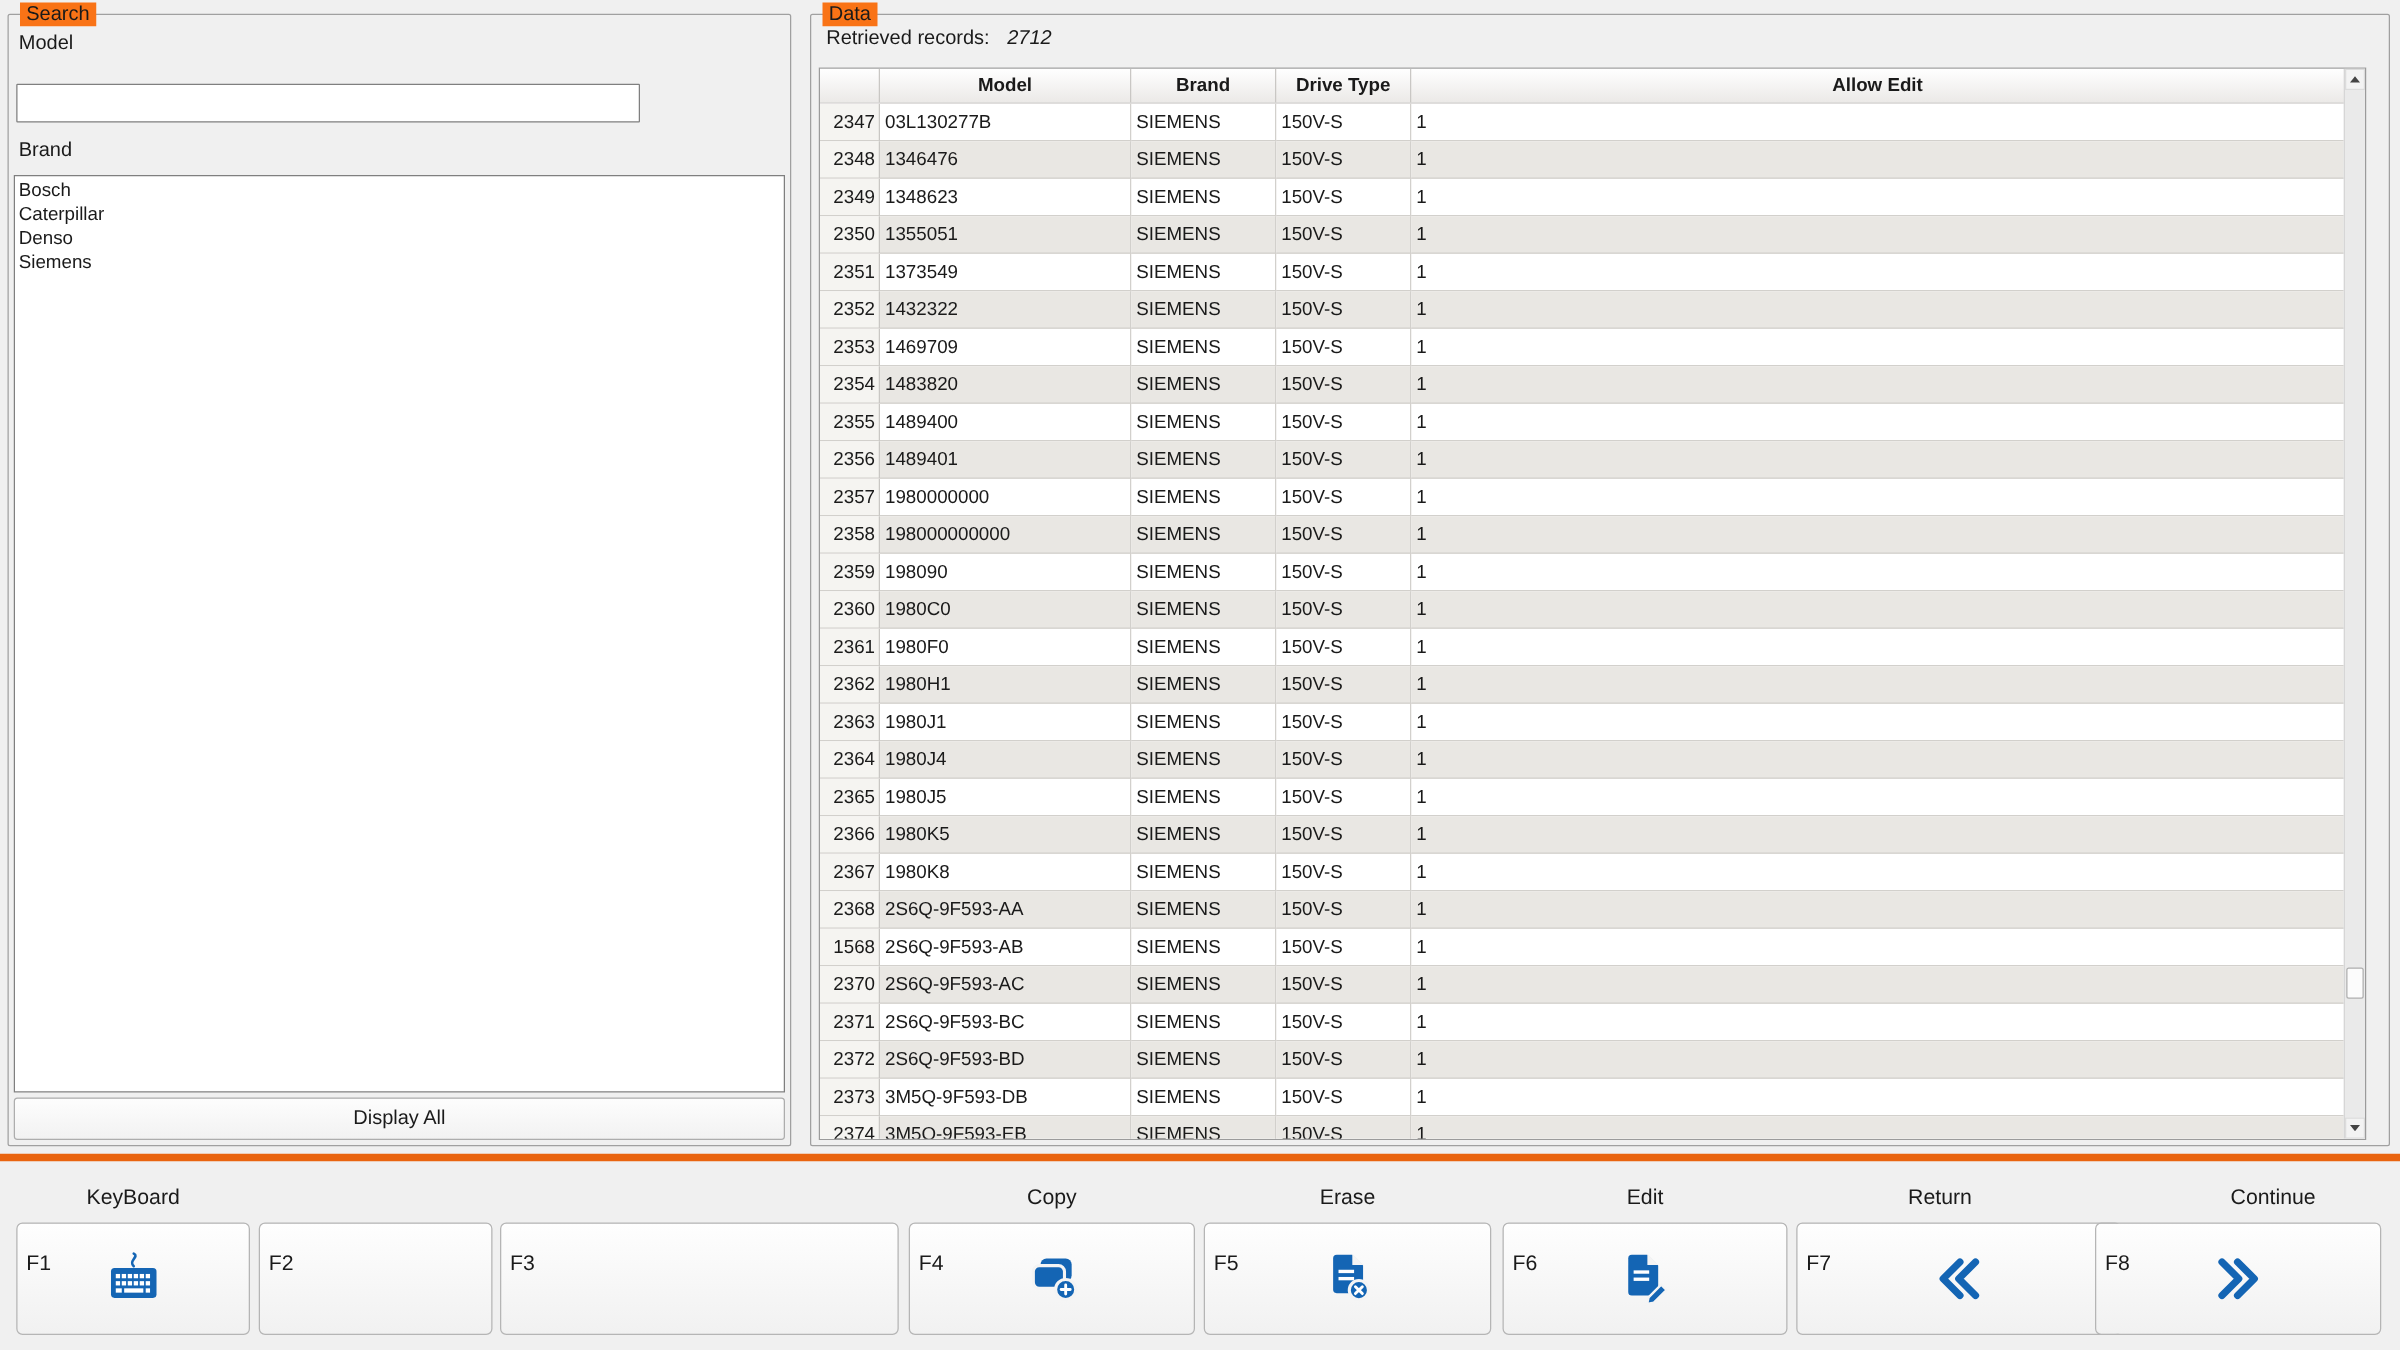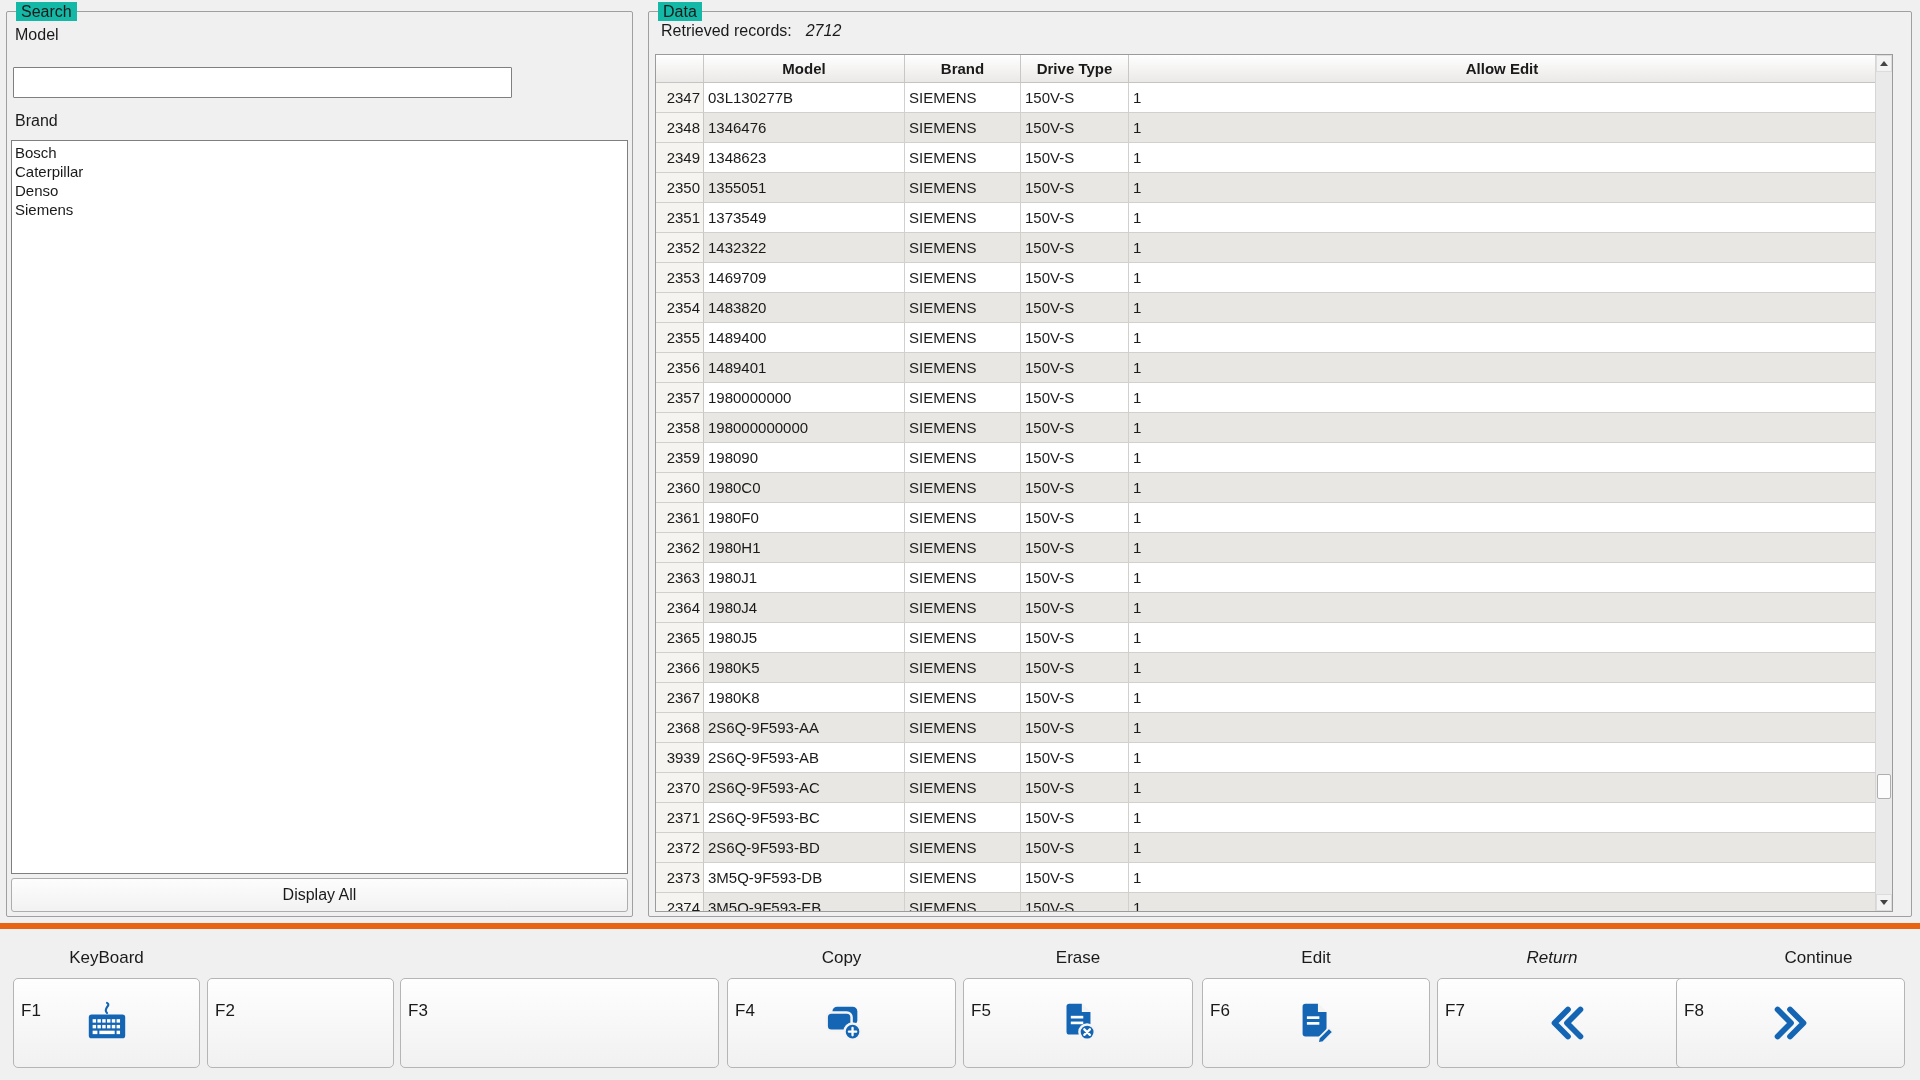--- a/index.html
+++ b/index.html
@@ -1,21 +1,21 @@
 <!DOCTYPE html>
 <html><head>
 <meta charset="utf-8">
 <style>
   * { margin:0; padding:0; box-sizing:border-box; }
   html,body { width:1920px; height:1080px; overflow:hidden; }
   body { background:#f0f0f0; font-family:"Liberation Sans", sans-serif; color:#1a1a1a; position:relative; }
 
   
   .groupbox { position:absolute; border:1px solid #a0a0a0; border-radius:2px; }
-  .group-title { position:absolute; top:-10px; left:9px; background:#14b8a6; padding:0 5px; font-size:16px; line-height:19px; }
+  .group-title { position:absolute; top:-10px; left:9px; background:#f97316; padding:0 5px; font-size:16px; line-height:19px; }
 
   #search-group { left:6px; top:11px; width:627px; height:906px; }
   #data-group   { left:648px; top:11px; width:1264px; height:906px; }
 
   .field-label { position:absolute; font-size:16px; }
 
   #model-input { position:absolute; left:6px; top:55px; width:499px; height:31px;
     border:1px solid #7f7f7f; border-radius:1px; background:#fff; font-size:15px; padding:0 4px;
     font-family:"Liberation Sans", sans-serif; }
 
@@ -259,21 +259,21 @@
           <div class="cell c4">1</div>
         </div>
         <div class="trow alt">
           <div class="cell c0">2368</div>
           <div class="cell c1">2S6Q-9F593-AA</div>
           <div class="cell c2">SIEMENS</div>
           <div class="cell c3">150V-S</div>
           <div class="cell c4">1</div>
         </div>
         <div class="trow">
-          <div class="cell c0">3939</div>
+          <div class="cell c0">1568</div>
           <div class="cell c1">2S6Q-9F593-AB</div>
           <div class="cell c2">SIEMENS</div>
           <div class="cell c3">150V-S</div>
           <div class="cell c4">1</div>
         </div>
         <div class="trow alt">
           <div class="cell c0">2370</div>
           <div class="cell c1">2S6Q-9F593-AC</div>
           <div class="cell c2">SIEMENS</div>
           <div class="cell c3">150V-S</div>
@@ -381,21 +381,21 @@
     <div class="fkey-btn" style="left: 1202px; width: 228px;">
       <span class="fkey-name">F6</span>
       <span class="fkey-icon"><svg viewBox="0 0 48 48" width="46" height="46">
      <path d="M13 4 h13 l9 9 v22 a3 3 0 0 1 -3 3 h-19 a3 3 0 0 1 -3 -3 v-28 a3 3 0 0 1 3 -3 z" fill="#1465b4"></path>
      <path d="M26 3.2 v9.3 h9.3 z" fill="#f4f4f4"></path>
      <rect x="14.5" y="17" width="13" height="2.8" fill="#fff"></rect>
      <rect x="14.5" y="23" width="13" height="2.8" fill="#fff"></rect>
      <path d="M27 39.5 l10.5 -10.5 l4.4 4.4 L31.4 43.9 l-5.6 1.2 z" fill="#1465b4" stroke="#f4f4f4" stroke-width="2"></path>
         </svg></span>
     </div>
-    <div class="fkey-caption" style="left: 1552px; font-style: italic;">Return</div>
+    <div class="fkey-caption" style="left: 1552px;">Return</div>
     <div class="fkey-btn" style="left: 1437px; width: 260px; text-decoration: underline;">
       <span class="fkey-name">F7</span>
       <span class="fkey-icon"><svg viewBox="0 0 48 48" width="46" height="46">
      <g fill="none" stroke="#1465b4" stroke-width="6" stroke-linecap="round" stroke-linejoin="round">
        <path d="M25 10 L11 24 L25 38"></path>
             <path d="M38 10 L24 24 L38 38"></path>
           </g>
         </svg></span>
     </div>
     <div class="fkey-caption" style="left: 1790.5px; margin-left: 28px;">Continue</div>

